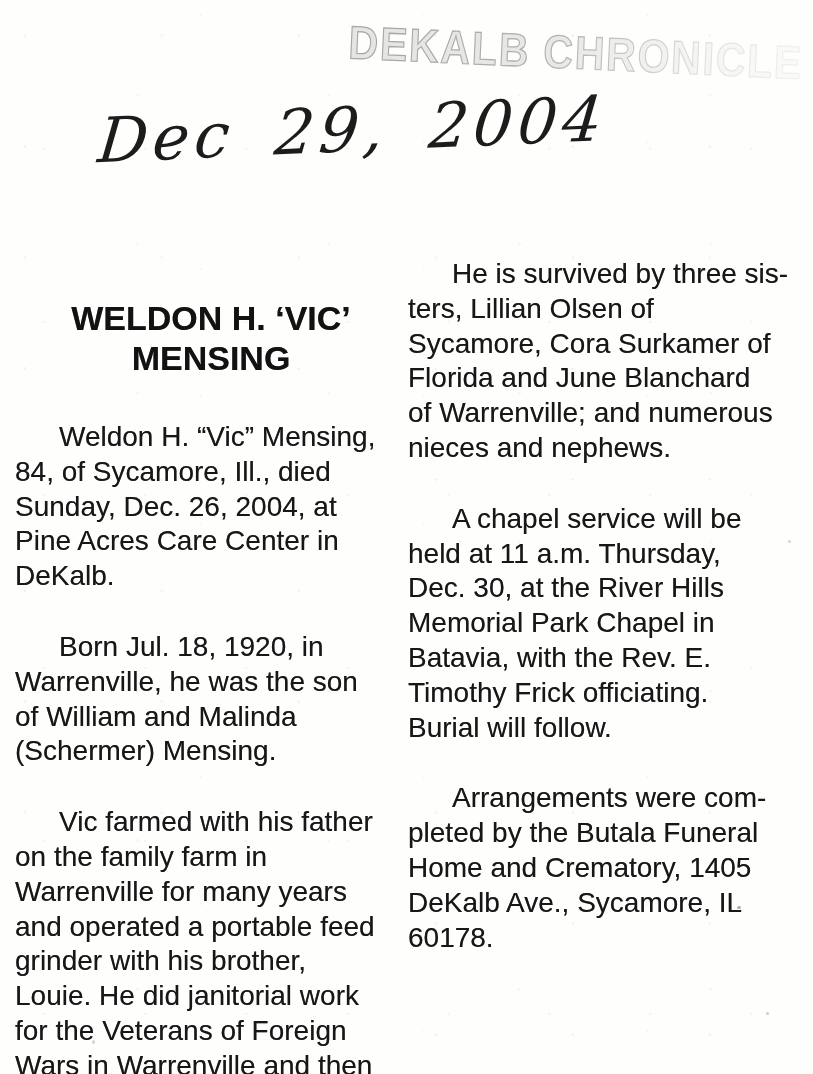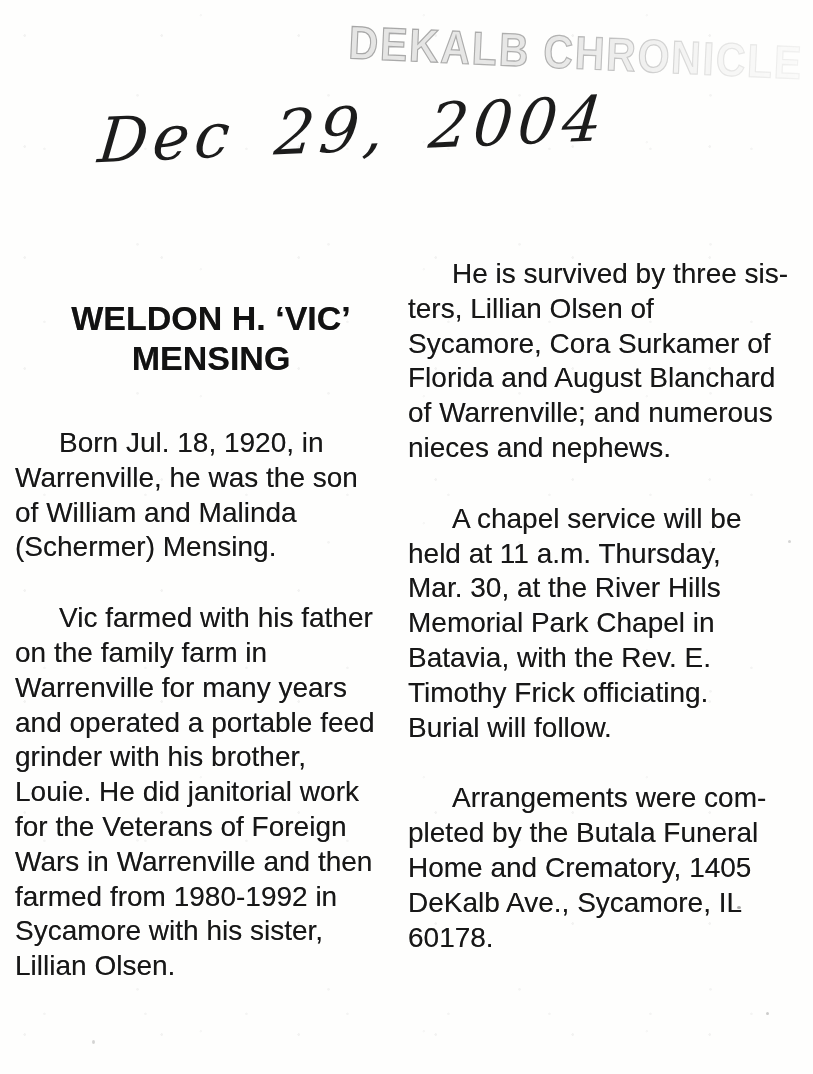--- a/index.html
+++ b/index.html
@@ -65,21 +65,21 @@
   }
   .col-left  { left: 15px;  top: 262px; width: 392px; }
   .col-right { left: 408px; top: 221px; width: 402px; }
 
   .headline {
     font-weight: bold;
     font-size: 34px;
     line-height: 40px;
     text-align: center;
     white-space: pre;
-    margin: 0 0 12px 0;
+    margin: 0 0 6px 0;
     color: #121212;
     text-shadow: 0 0 0.6px rgba(0,0,0,0.55);
   }
 
   .par {
     margin: 0;
     font-size: 28px;
     line-height: 34.8px;
     text-indent: 44px;
     white-space: pre;
@@ -102,20 +102,25 @@
 
 <div class="page">
 
   <div class="stamp">DEKALB CHRONICLE</div>
 
   <div class="handwritten">Dec 29, 2004</div>
 
   <div class="col col-left">
     <h1 class="headline">WELDON H. ‘VIC’
 MENSING</h1>
+    <p class="par">Weldon H. “Vic” Mensing,
+84, of Sycamore, Ill., died
+Sunday, Dec. 26, 2004, at
+Pine Acres Care Center in
+DeKalb.</p>
     <p class="par">Born Jul. 18, 1920, in
 Warrenville, he was the son
 of William and Malinda
 (Schermer) Mensing.</p>
     <p class="par">Vic farmed with his father
 on the family farm in
 Warrenville for many years
 and operated a portable feed
 grinder with his brother,
 Louie. He did janitorial work
@@ -123,26 +128,26 @@
 Wars in Warrenville and then
 farmed from 1980-1992 in
 Sycamore with his sister,
 Lillian Olsen.</p>
   </div>
 
   <div class="col col-right">
     <p class="par">He is survived by three sis-
 ters, Lillian Olsen of
 Sycamore, Cora Surkamer of
-Florida and August Blanchard
+Florida and June Blanchard
 of Warrenville; and numerous
 nieces and nephews.</p>
     <p class="par">A chapel service will be
 held at 11 a.m. Thursday,
-Mar. 30, at the River Hills
+Dec. 30, at the River Hills
 Memorial Park Chapel in
 Batavia, with the Rev. E.
 Timothy Frick officiating.
 Burial will follow.</p>
     <p class="par">Arrangements were com-
 pleted by the Butala Funeral
 Home and Crematory, 1405
 DeKalb Ave., Sycamore, IL
 60178.</p>
     

